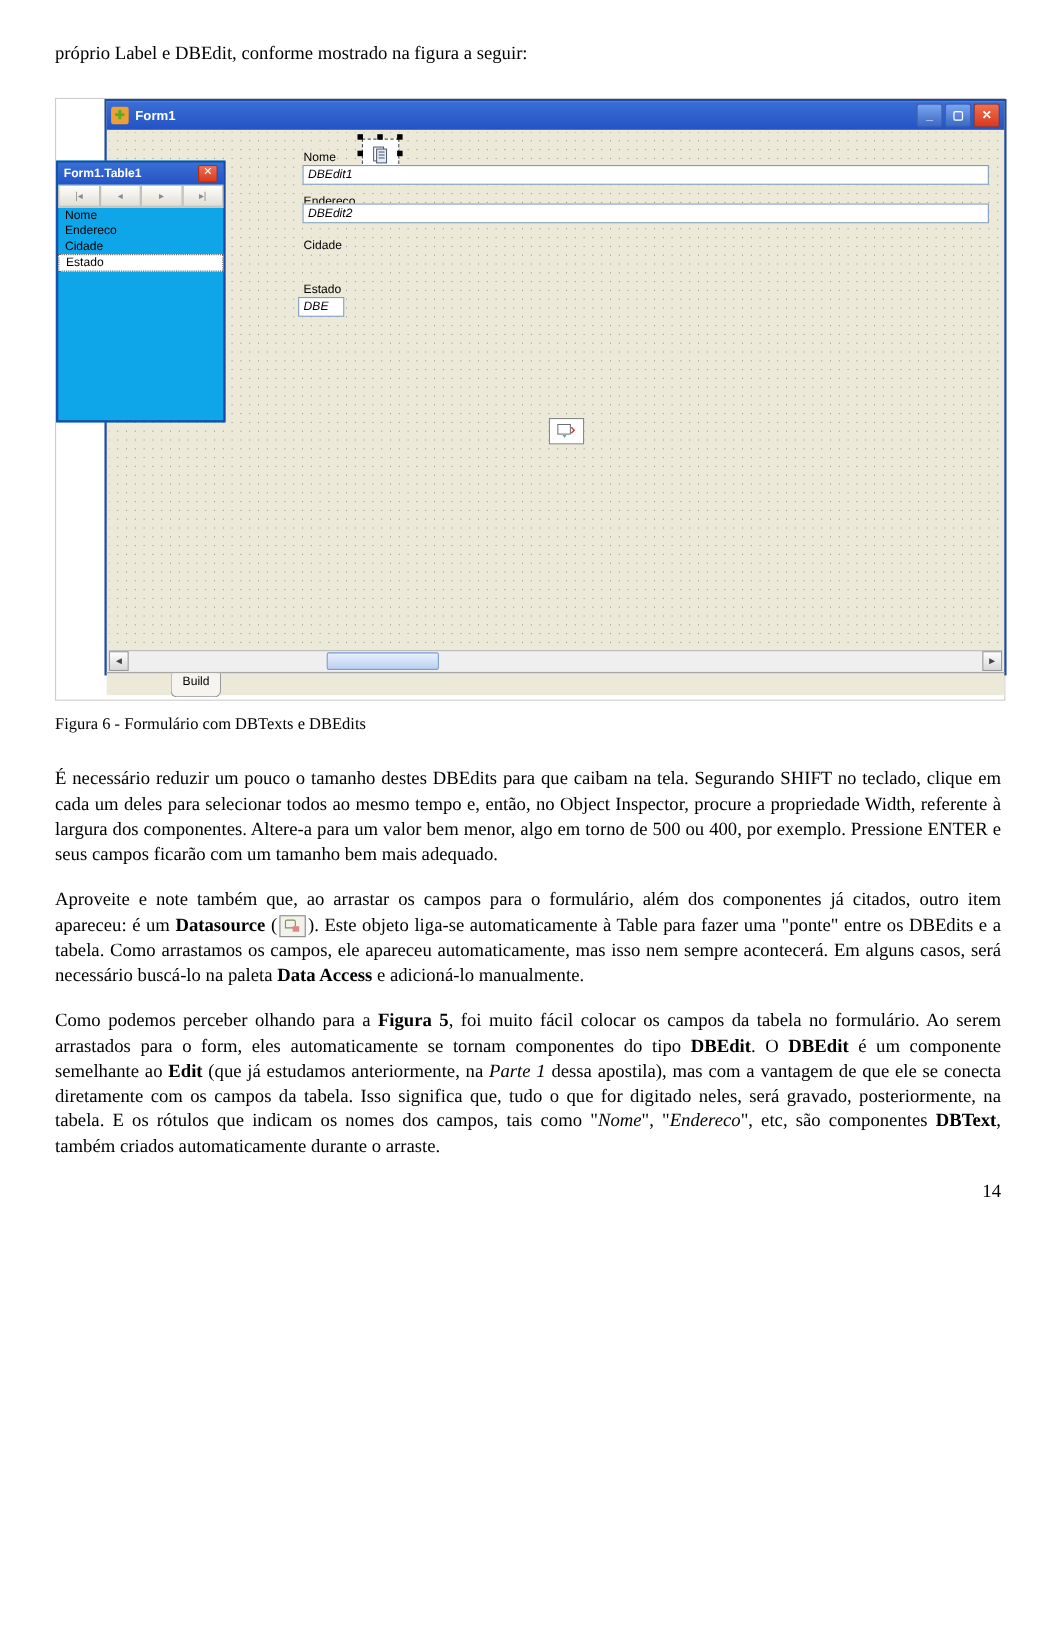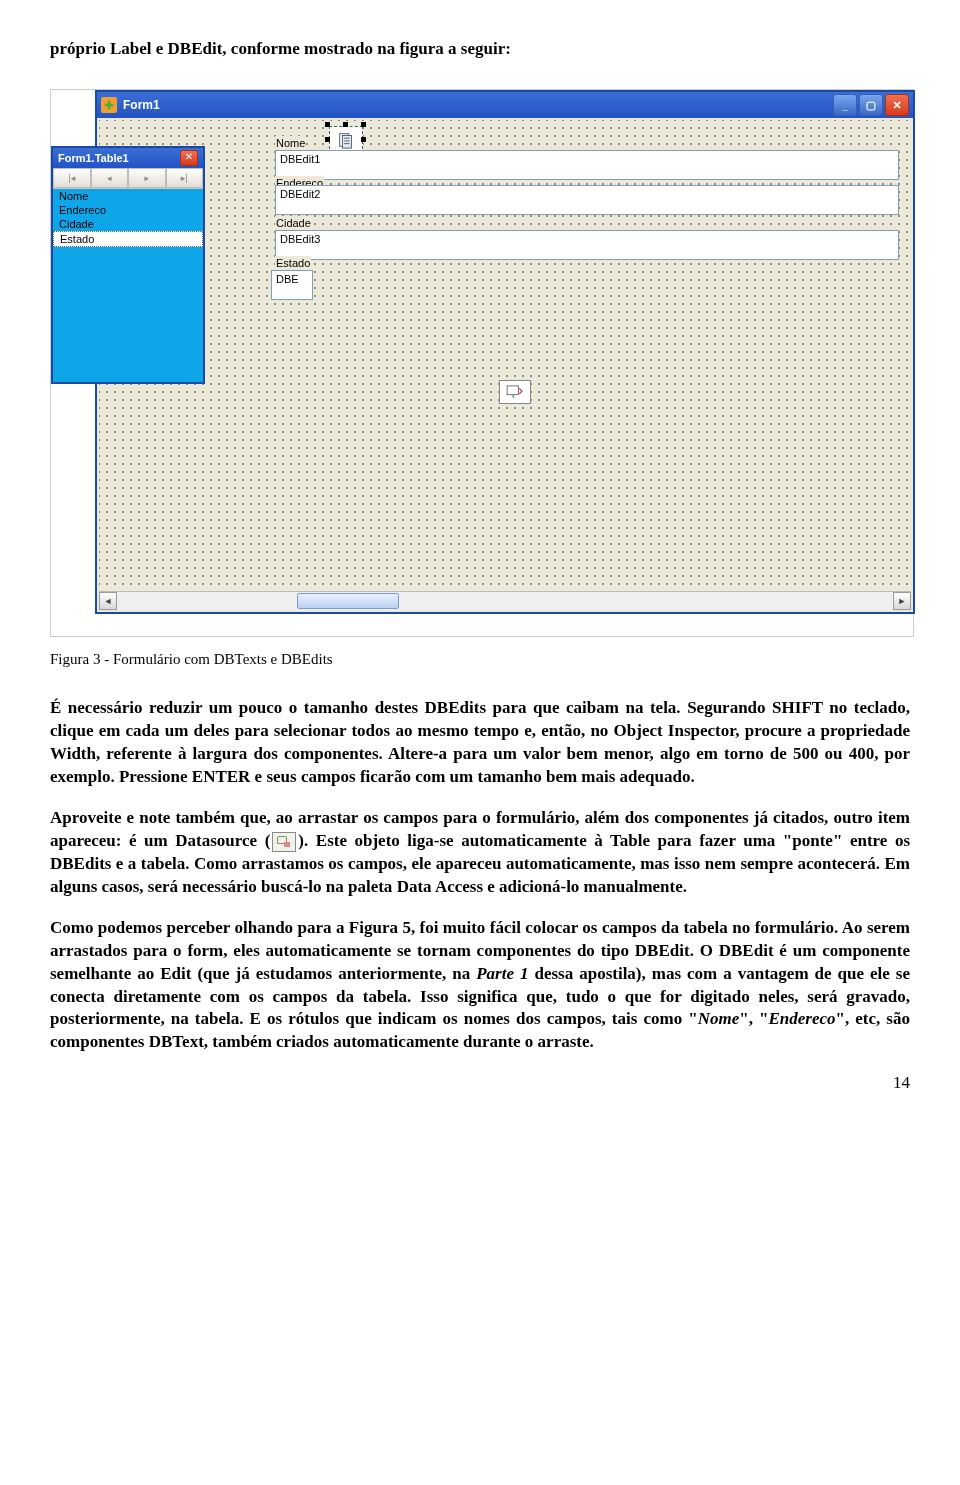--- a/index.html
+++ b/index.html
@@ -6,21 +6,21 @@
     font-family: "Times New Roman", Times, serif;
     font-size: 17px;
     color: #000;
     background: #fff;
     margin: 0;
     padding: 38px 50px;
     line-height: 1.35;
   }
   .intro { margin-bottom: 28px; }
   .caption { font-size: 15px; margin: 12px 0 28px 0; }
-  p { text-align: justify; margin: 0 0 18px 0; font-weight: bold; }
+  p { text-align: justify; margin: 0 0 18px 0; }
   .page-num { text-align: right; font-size: 17px; }
 
   
   .figure {
     width: 862px;
     border: 1px solid #ccc;
     margin: 0 0 10px 0;
     background: #fff;
     position: relative;
   }
@@ -63,23 +63,23 @@
   .client .sel-marker {
     position:absolute; left:230px; top:6px; width:32px; height:26px;
     border:1px dashed #555; background:#fff;
     display:flex;align-items:center;justify-content:center;
   }
   .sel-marker svg { width:18px; height:18px; }
   .handle { position:absolute; width:5px; height:5px; background:#000; }
 
   .lbl { position:absolute; font-family: Tahoma, Arial, sans-serif; font-size:11px; color:#000; background:#ece9d8; padding:0 1px; }
   .dbedit {
-    position:absolute; height:30px; border:1px solid #7f9db9;
+    position:absolute; height:18px; border:1px solid #7f9db9;
     background:#fff; font-family: Tahoma, Arial, sans-serif; font-size:11px;
-    color:#000; padding: 1px 4px; box-sizing:border-box;
+    color:#000; padding: 1px 4px; box-sizing:border-box;font-style:italic;
   }
 
   .nav-comp {
     position:absolute; left:400px; top:260px; width:30px; height:22px;
     border:1px solid #888; background:#fff;
     display:flex;align-items:center;justify-content:center;
   }
   .nav-comp svg{width:18px;height:14px;}
 
   
@@ -169,21 +169,20 @@
         <span class="handle" style="left:244px;top:32px"></span>
         <span class="handle" style="left:262px;top:32px"></span>
 
         <span class="lbl" style="left:176px;top:16px">Nome</span>
         <div class="dbedit" style="left:176px;top:30px;width:624px">DBEdit1</div>
 
         <span class="lbl" style="left:176px;top:56px">Endereco</span>
         <div class="dbedit" style="left:176px;top:65px;width:624px">DBEdit2</div>
 
         <span class="lbl" style="left:176px;top:96px">Cidade</span>
-        <div class="dbedit" style="left:176px;top:110px;width:624px">DBEdit3</div>
 
         <span class="lbl" style="left:176px;top:136px">Estado</span>
         <div class="dbedit" style="left:172px;top:150px;width:42px">DBE</div>
 
         <div class="nav-comp">
           <svg viewBox="0 0 20 16">
               <rect x="1" y="1" width="13" height="10" fill="#fff" stroke="#666"></rect>
               <path d="M6 12 L10 12 L8 15 Z" fill="#5a8"></path>
               <path d="M15 4 L18 7 L15 10" fill="none" stroke="#c44" stroke-width="1.5"></path>
             </svg>
@@ -191,20 +190,23 @@
 
         <div class="hscroll">
           <div class="sbtn">◄</div>
           <div class="track">
               <div class="thumb"></div>
             </div>
           <div class="sbtn">►</div>
         </div>
       </div>
 
+      <div class="tabstrip">
+        <div class="tab">Build</div>
+      </div>
     </div>
 
     <div class="palette">
       <div class="pt">
         <span>Form1.Table1</span>
         <span class="spacer"></span>
         <span class="x">✕</span>
       </div>
       <div class="navrow">
         <div class="nb">|◂</div>
@@ -216,21 +218,21 @@
         <div class="fitem">Nome</div>
         <div class="fitem">Endereco</div>
         <div class="fitem">Cidade</div>
         <div class="fitem sel">Estado</div>
       </div>
     </div>
 
   </div>
 </div>
 
-<div class="caption">Figura 3 - Formulário com DBTexts e DBEdits</div>
+<div class="caption">Figura 6 - Formulário com DBTexts e DBEdits</div>
 
 <p>É necessário reduzir um pouco o tamanho destes DBEdits para que caibam na tela. Segurando SHIFT no teclado, clique em cada um deles para selecionar todos ao mesmo tempo e, então, no Object Inspector, procure a propriedade Width, referente à largura dos componentes. Altere-a para um valor bem menor, algo em torno de 500 ou 400, por exemplo. Pressione ENTER e seus campos ficarão com um tamanho bem mais adequado.</p>
 
 <p>
   <span>Aproveite e note também que, ao arrastar os campos para o formulário, além dos componentes já citados, outro item apareceu: é um </span><b>Datasource</b><span> (</span><span class="ds-ico"></span><span>). Este objeto liga-se automaticamente à Table para fazer uma "ponte" entre os DBEdits e a tabela. Como arrastamos os campos, ele apareceu automaticamente, mas isso nem sempre acontecerá. Em alguns casos, será necessário buscá-lo na paleta </span><b>Data Access</b><span> e adicioná-lo manualmente.</span>
 </p>
 
 <p>
   <span>Como podemos perceber olhando para a </span><b>Figura 5</b><span>, foi muito fácil colocar os campos da tabela no formulário. Ao serem arrastados para o form, eles automaticamente se tornam componentes do tipo </span><b>DBEdit</b><span>. O </span><b>DBEdit</b><span> é um componente semelhante ao </span><b>Edit </b><span>(que já estudamos anteriormente, na </span><i>Parte 1</i><span> dessa apostila), mas com a vantagem de que ele se conecta diretamente com os campos da tabela. Isso significa que, tudo o que for digitado neles, será gravado, posteriormente, na tabela. E os rótulos que indicam os nomes dos campos, tais como "</span><i>Nome</i><span>", "</span><i>Endereco</i><span>", etc, são componentes </span><b>DBText</b><span>, também criados automaticamente durante o arraste.</span>
 </p>

